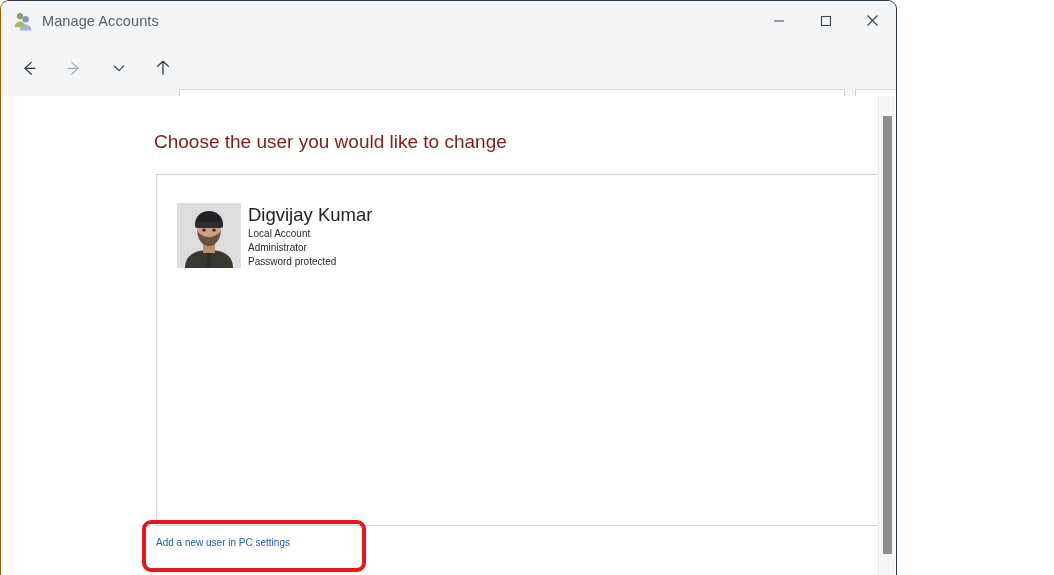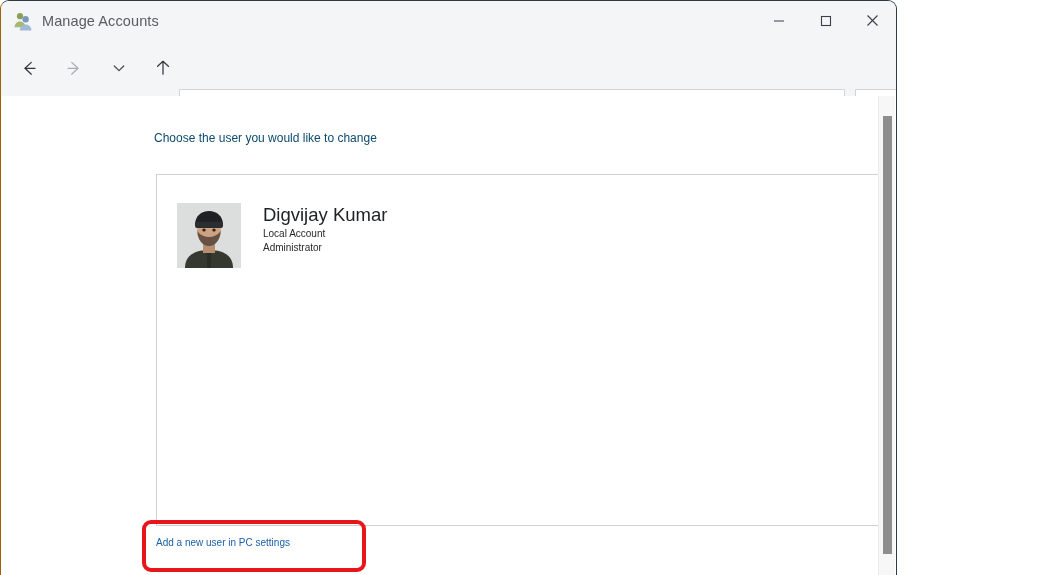--- a/index.html
+++ b/index.html
@@ -196,22 +196,22 @@
     width: 1033px;
     height: 479px;
     background: #ffffff;
     overflow: hidden;
   }
 
   .page-heading {
     position: absolute;
     left: 152px;
     top: 130px;
-    font-size: 12px;
-    color: #0c4a6e;
+    font-size: 19px;
+    color: #7f1d1d;
     white-space: nowrap;
   }
 
   .user-panel {
     position: absolute;
     left: 154px;
     top: 173px;
     width: 724px;
     height: 352px;
     border: 1px solid #d0d0d0;
@@ -230,21 +230,21 @@
     width: 64px;
     height: 65px;
     flex: none;
     background: #d9dcdc;
     position: relative;
     overflow: hidden;
   }
   .avatar svg { display: block; }
 
   .user-info {
-    margin-left: 22px;
+    margin-left: 7px;
     display: flex;
     flex-direction: column;
     padding-top: 1px;
   }
   .user-name {
     font-size: 18.5px;
     color: #202326;
     line-height: 1.23;
     white-space: nowrap;
   }
@@ -440,20 +440,21 @@
 
             <ellipse cx="27" cy="27" rx="1.7" ry="1.5" fill="#2b2118"></ellipse>
             <ellipse cx="37" cy="27" rx="1.7" ry="1.5" fill="#2b2118"></ellipse>
           </svg>
         </div>
 
         <div class="user-info">
           <div class="user-name">Digvijay Kumar</div>
           <div class="user-meta">Local Account</div>
           <div class="user-meta">Administrator</div>
+          <div class="user-meta">Password protected</div>
         </div>
 
       </div>
     </div>
 
     <div class="addlink-wrap" style="top:436px;">
       <span class="addlink">Add a new user in PC settings</span>
     </div>
 
     <div class="annotation" style="top:424px;"></div>

